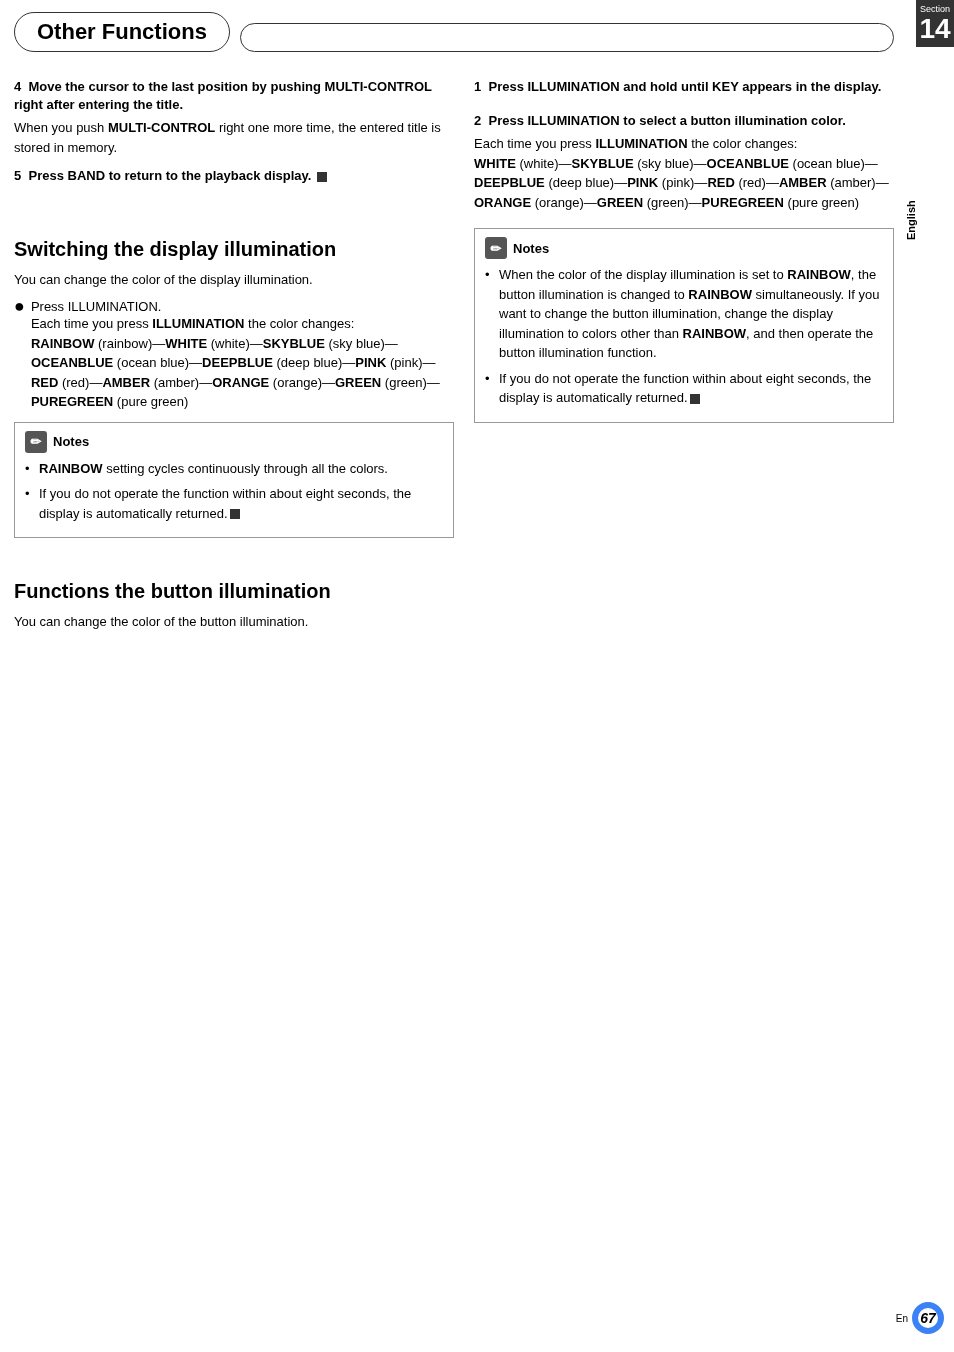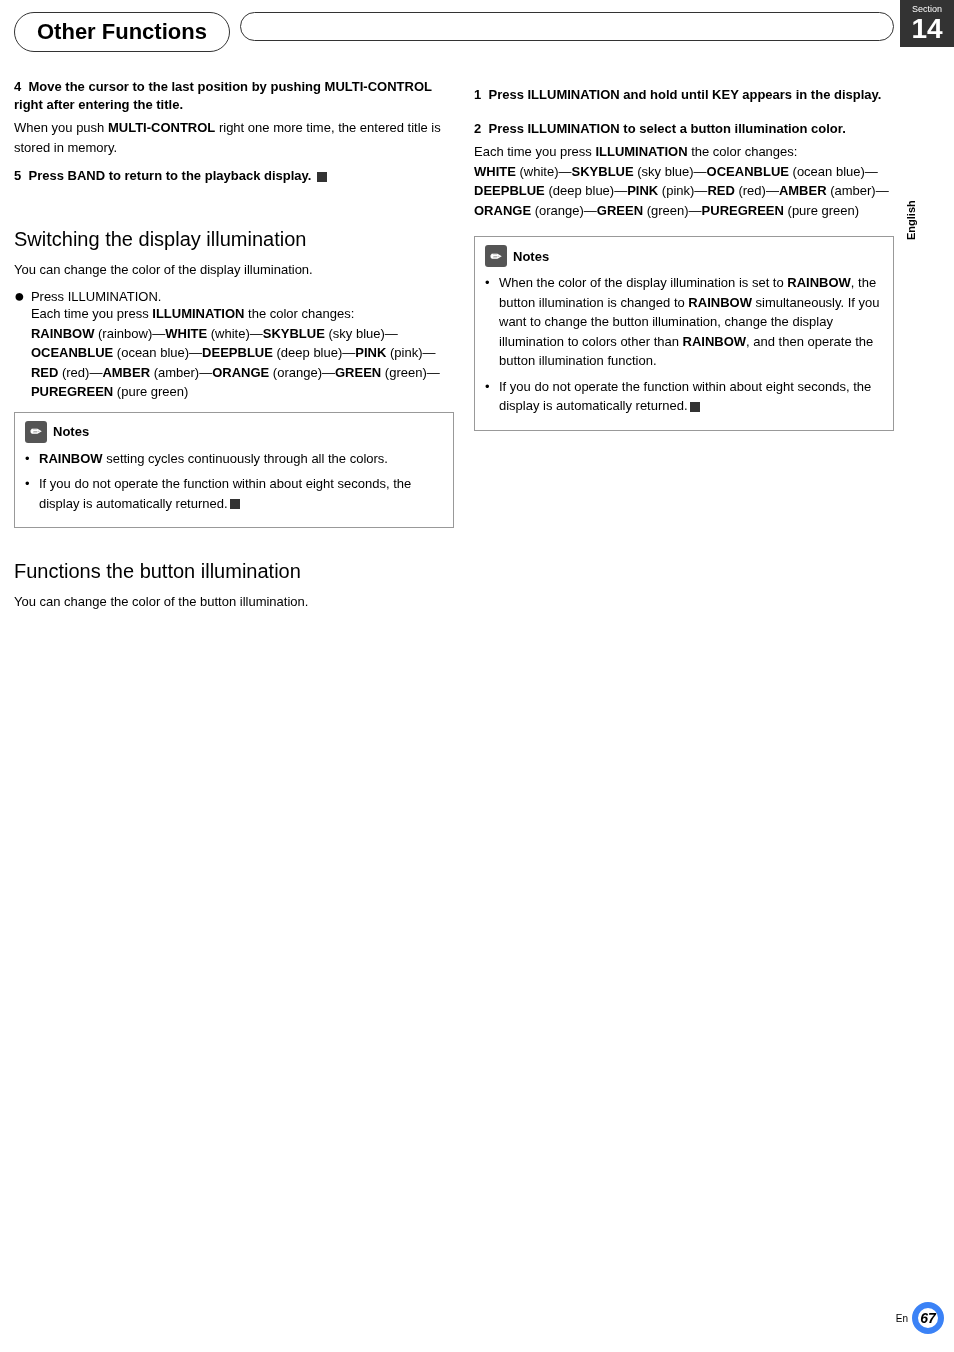--- a/index.html
+++ b/index.html
@@ -12,21 +12,21 @@
       font-size: 13px;
       color: #000;
       position: relative;
     }
 
     
     .section-tab {
       position: absolute;
       top: 0;
       right: 0;
-      width: 54px;
+      width: 38px;
       background: #333;
       color: #fff;
       text-align: center;
       padding: 4px 2px 2px 2px;
       font-size: 10px;
     }
     .section-tab .section-label {
       font-size: 9px;
       display: block;
     }
@@ -82,21 +82,21 @@
       align-items: center;
       justify-content: center;
       font-size: 14px;
       font-weight: bold;
       font-style: italic;
     }
 
     
     .header {
       display: flex;
-      align-items: flex-start;
+      align-items: flex-end;
       padding: 12px 60px 12px 14px;
       gap: 10px;
     }
     .header-title-box {
       border: 1.5px solid #333;
       border-radius: 20px;
       padding: 6px 22px;
       font-size: 22px;
       font-weight: bold;
     }
@@ -122,22 +122,23 @@
     }
 
     .right-col {
       flex: 1;
       max-width: 420px;
     }
 
     
     .section-title {
       font-size: 20px;
-      font-weight: normal;
+      font-weight: bold;
       margin-bottom: 8px;
+      margin-top: 10px;
       line-height: 1.3;
     }
 
     .section-intro {
       font-size: 13px;
       margin-bottom: 10px;
       line-height: 1.5;
     }
 
     
@@ -308,21 +309,21 @@
 
     <div>
       <div class="section-title">Functions the button illumination</div>
       <div class="section-intro">You can change the color of the button illumination.</div>
     </div>
 
   </div>
 
   <div class="right-col">
 
-    <div class="step" style="margin-top: 22px;">
+    <div class="step" style="margin-top: 14px;">
       <div class="step-heading">
         <span>1&nbsp;&nbsp;</span><span>Press ILLUMINATION and hold until KEY appears in the display.</span>
       </div>
     </div>
 
     <div class="step" style="margin-top:16px;">
       <div class="step-heading">
         <span>2&nbsp;&nbsp;</span><span>Press ILLUMINATION to select a button illumination color.</span>
       </div>
       <div class="step-body">

